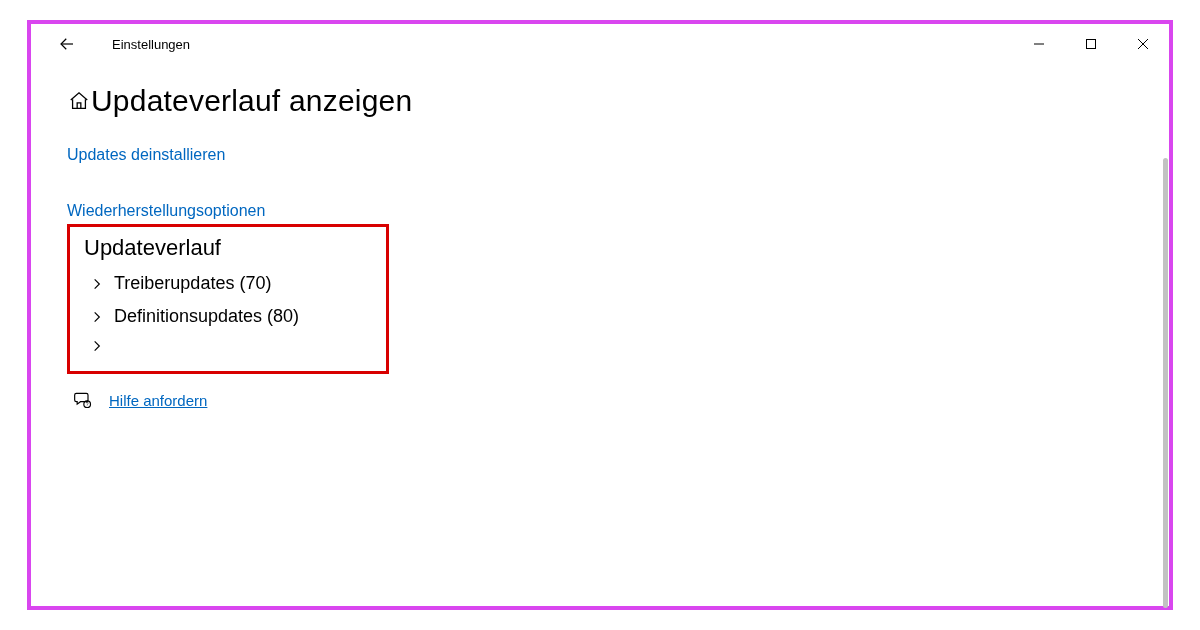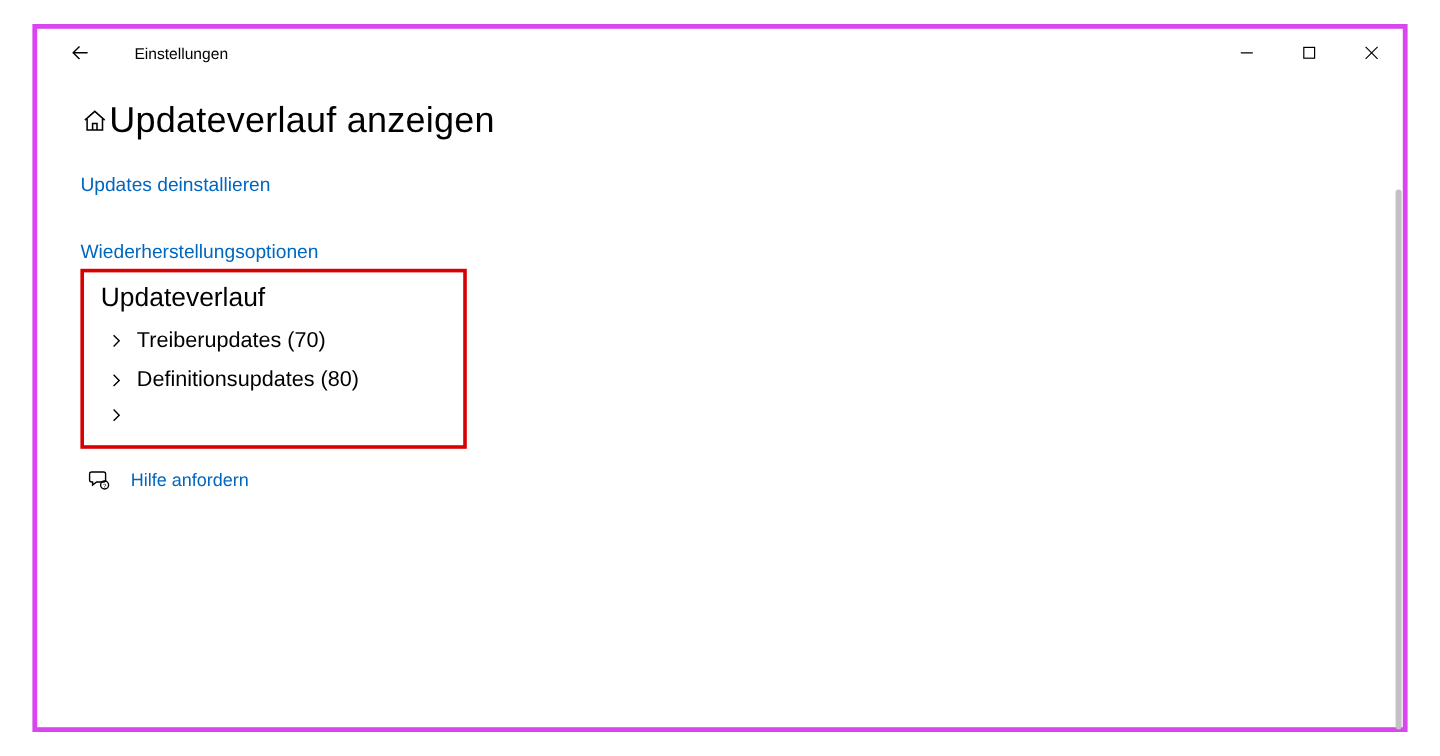--- a/index.html
+++ b/index.html
@@ -84,21 +84,21 @@
   .chevron {
     width:26px; display:flex; justify-content:center; align-items:center;
   }
   .help-row {
     display:flex; align-items:center;
     gap:16px;
     margin-top:16px;
     margin-left:6px;
   }
   .help-icon { width:20px; height:20px; display:flex; align-items:center; justify-content:center;}
-  .help-link { color:#0067c0; font-size:15px; cursor:pointer;}
+  .help-link { color:#0067c0; font-size:15px; cursor:pointer;text-decoration:underline;}
   .scrollbar {
     position:absolute; right:1px; top:134px; width:5px; height:450px;
     background:#c2c2c2; border-radius:3px;
   }
 </style>
 </head>
 <body>
 
 <div class="frame">
 

